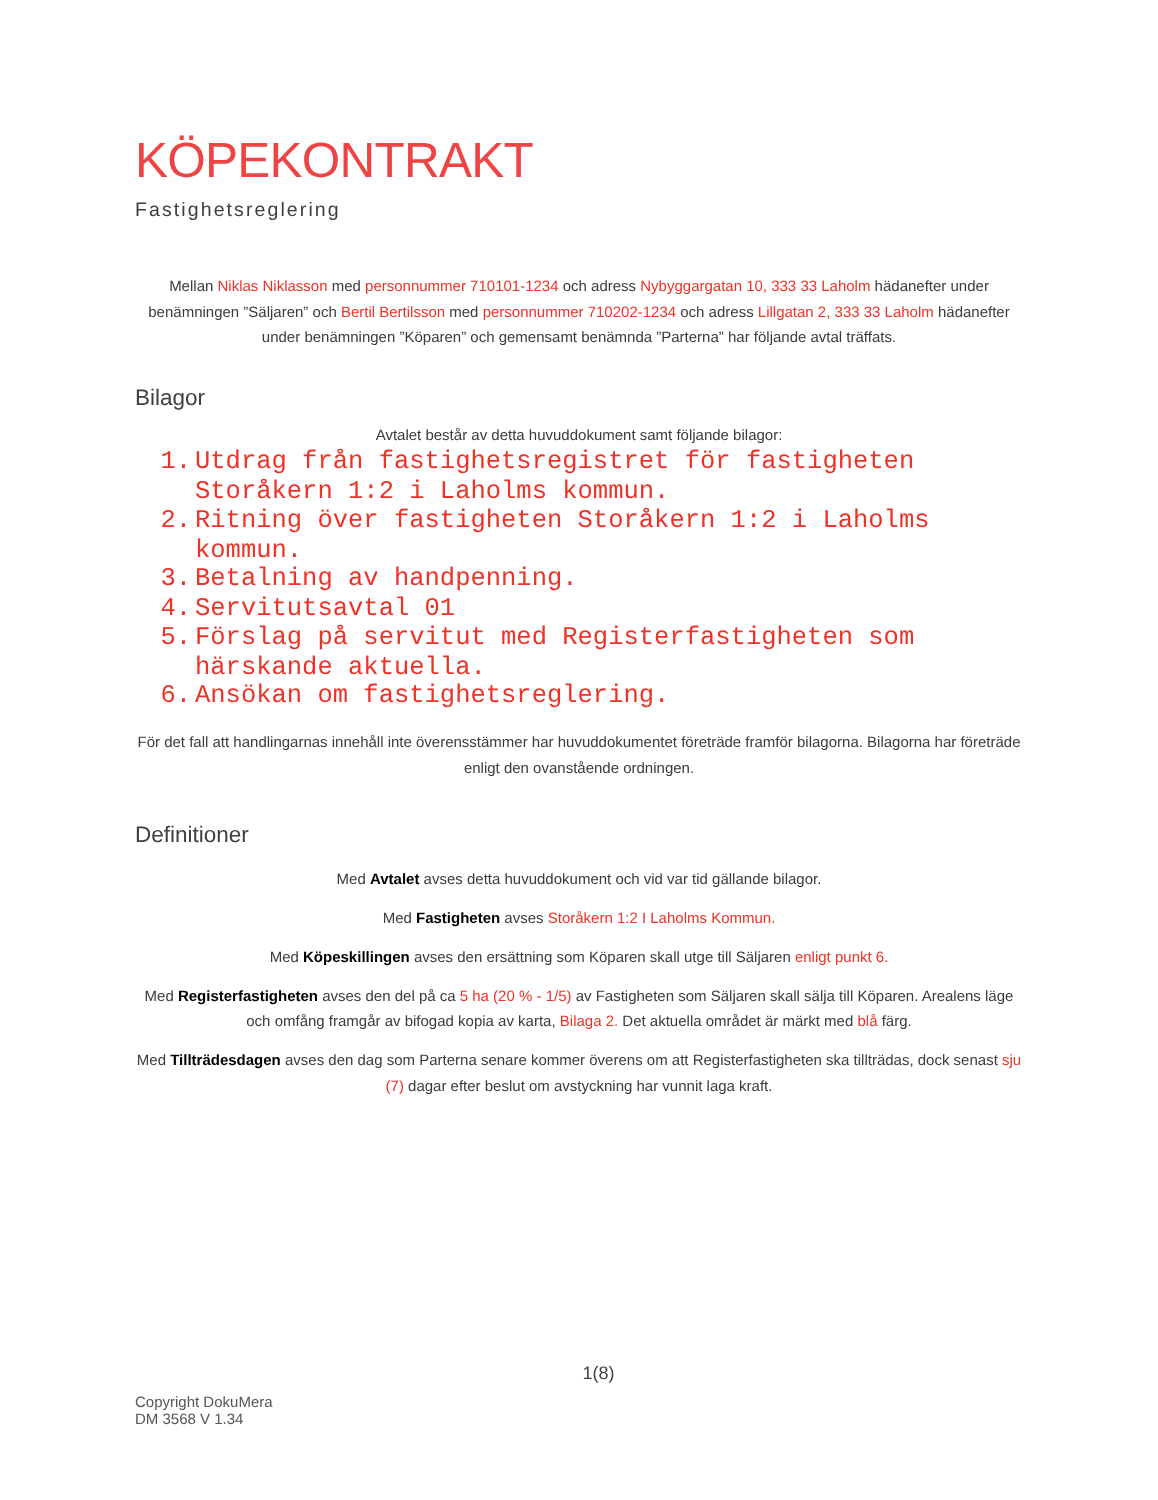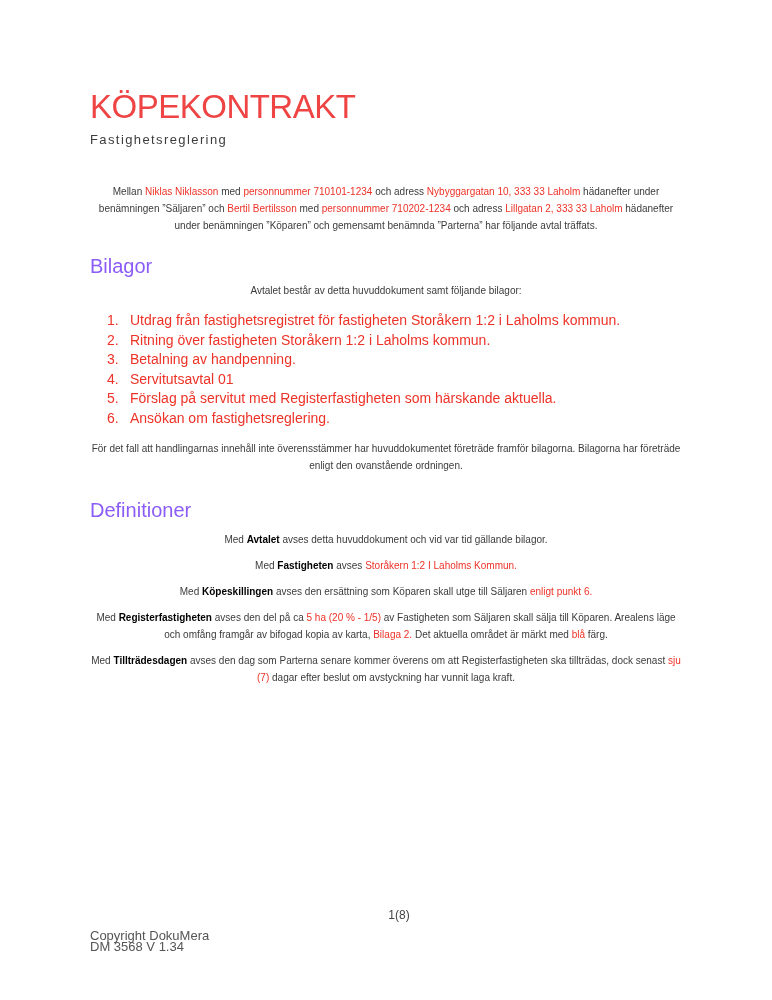--- a/index.html
+++ b/index.html
@@ -34,33 +34,33 @@
     color: #3d3d3d;
   }
   p.body {
     font-size: 10px;
     line-height: 17px;
     color: #3b3b3b;
     text-align: center;
   }
   .intro-para { margin-top: 36px; }
   h2.section-heading {
-    font-size: 20px;
+    font-size: 15px;
     font-weight: 400;
     line-height: 24px;
-    color: #8b5cf6;
+    color: #404040;
   }
   .bilagor-heading { margin-top: 20px; }
   .bilagor-intro { margin-top: 4px; }
   ol.attachment-list {
-    margin-top: 12px;
     list-style: none;
     counter-reset: item;
-    font-size: 14px;
+    font-size: 17px;
     line-height: 19.5px;
+    font-family: Liberation Mono, monospace;
   }
   ol.attachment-list li {
     counter-increment: item;
     padding-left: 40px;
     position: relative;
     color: var(--red, #ed3227);
   }
   ol.attachment-list li::before {
     content: counter(item) ".";
     position: absolute;
@@ -79,21 +79,21 @@
     left: 13px;
     width: 772px;
     text-align: center;
     font-size: 12px;
     color: #444444;
   }
   .footer-copyright {
     position: absolute;
     left: 90px;
     top: 930px;
-    font-size: 13px;
+    font-size: 10px;
     line-height: 11px;
     color: #555555;
   }
 </style>
 </head>
 <body>
 
 <div class="page">
   <div class="content">
 

